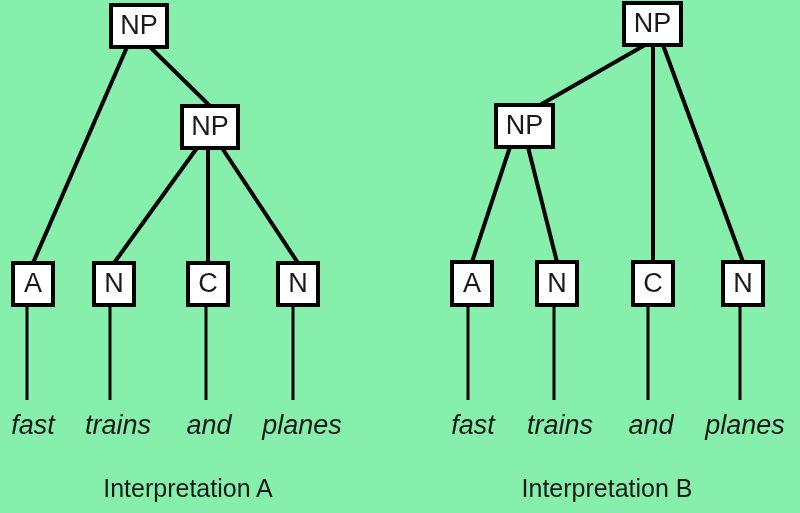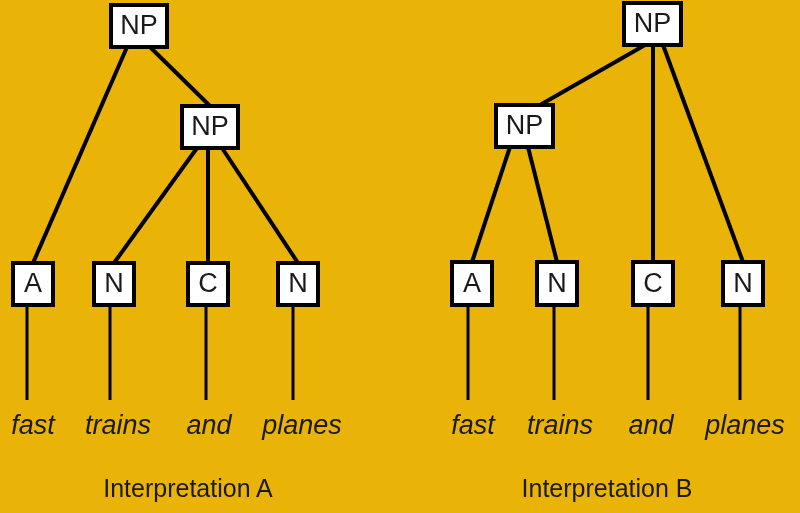--- a/index.html
+++ b/index.html
@@ -11,21 +11,21 @@
     width: 800px;
     height: 513px;
     overflow: hidden;
     font-family: "Liberation Sans", sans-serif;
     color: #000000;
   }
   #figure {
     position: relative;
     width: 800px;
     height: 513px;
-    background: #eab308;
+    background: #86efac;
   }
   #tree-svg {
     position: absolute;
     left: 0;
     top: 0;
     width: 800px;
     height: 513px;
     display: block;
   }
   .node-box-rect {

